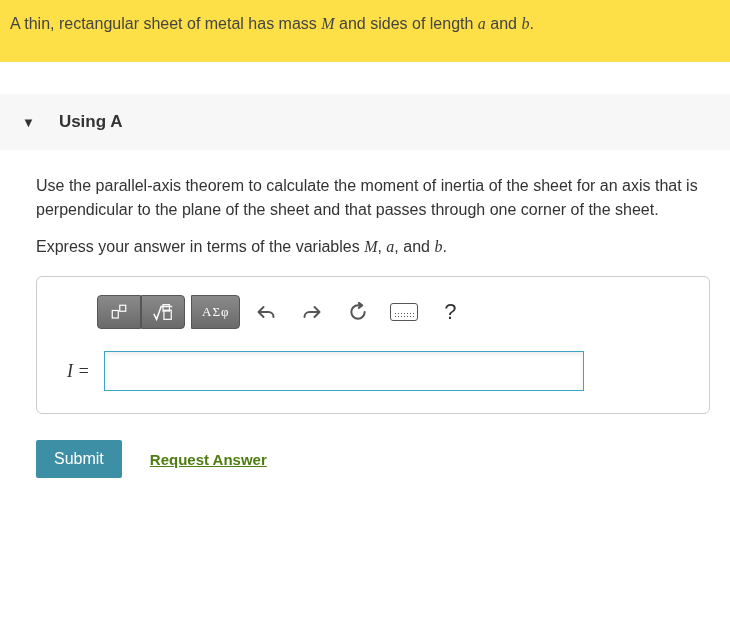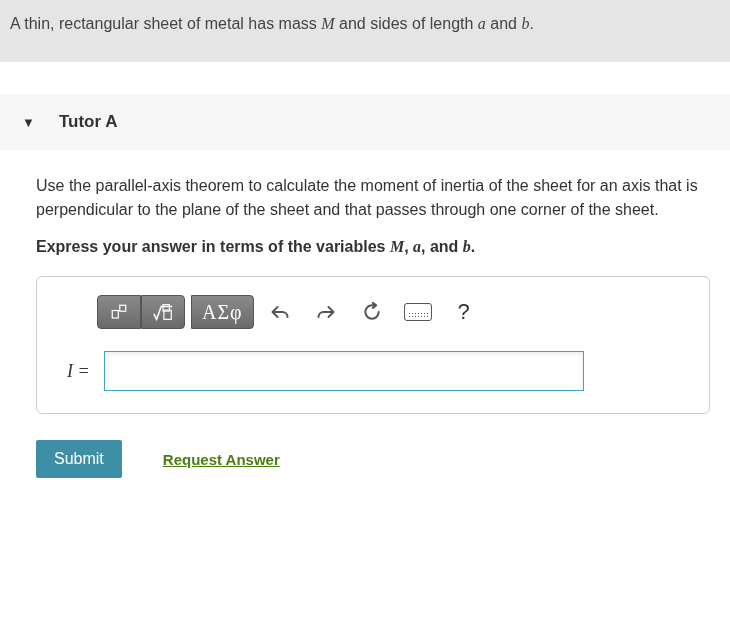--- a/index.html
+++ b/index.html
@@ -4,21 +4,21 @@
 <style>
   * { box-sizing: border-box; margin: 0; padding: 0; }
   body {
     font-family: Arial, Helvetica, sans-serif;
     font-size: 16px;
     color: #333;
     background: #fff;
     width: 730px;
   }
   .intro-block {
-    background: #e5e5e5;
+    background: #fde047;
     padding: 12px 22px 16px 10px;
     line-height: 1.5;
     color: #444;
   }
   .intro-block p { margin-bottom: 10px; }
   .intro-block a {
     color: #007b8f;
     text-decoration: underline;
   }
   .math-var { font-style: italic; font-family: 'Times New Roman', Georgia, serif; }
@@ -41,21 +41,21 @@
   .part-body {
     padding: 24px 20px 20px 36px;
   }
   .question-text {
     font-size: 16px;
     line-height: 1.5;
     color: #333;
     margin-bottom: 16px;
   }
   .express-text {
-    font-weight: bold;
+    font-weight: normal;
     font-size: 16px;
     margin-bottom: 20px;
   }
   .answer-box {
     border: 1px solid #ccc;
     border-radius: 6px;
     padding: 18px 20px 22px 30px;
   }
   .toolbar {
     display: flex;
@@ -74,21 +74,21 @@
     height: 34px;
     min-width: 44px;
     display: flex;
     align-items: center;
     justify-content: center;
     font-size: 14px;
     cursor: pointer;
   }
   .tb-btn:first-child { border-radius: 4px 0 0 4px; }
   .tb-btn:last-child { border-radius: 0 4px 4px 0; }
-  .tb-greek { padding: 0 10px; font-size: 20px; font-family: 'Times New Roman', serif; letter-spacing: 1px;}
+  .tb-greek { padding: 0 10px; font-size: 13px; font-family: 'Times New Roman', serif; letter-spacing: 1px;}
   .tb-plain {
     background: none;
     border: none;
     color: #555;
     height: 34px;
     width: 40px;
     display: flex;
     align-items: center;
     justify-content: center;
     cursor: pointer;
@@ -132,21 +132,21 @@
     border: 1px solid #3fa2c7;
     box-shadow: inset 0 2px 4px rgba(0,0,0,0.08);
     padding: 6px 10px;
     font-size: 16px;
     outline: none;
   }
   .action-row {
     margin-top: 26px;
     display: flex;
     align-items: center;
-    gap: 41px;
+    gap: 28px;
   }
   .submit-btn {
     background: #3d8fa6;
     color: #fff;
     border: none;
     padding: 10px 18px;
     font-size: 16px;
     cursor: pointer;
     border-radius: 2px;
   }
@@ -161,21 +161,21 @@
 <body>
 
 <div class="intro-block">
   <p>
     <span>A thin, rectangular sheet of metal has mass </span><span class="math-var">M</span><span> and sides of length </span><span class="math-var">a</span><span> and </span><span class="math-var">b</span><span>.</span>
   </p>
 </div>
 
 <div class="part-header">
   <span class="tri">▼</span>
-  <span class="title">Tutor A</span>
+  <span class="title">Using A</span>
 </div>
 
 <div class="part-body">
   <p class="question-text">Use the parallel-axis theorem to calculate the moment of inertia of the sheet for an axis that is perpendicular to the plane of the sheet and that passes through one corner of the sheet.</p>
   <p class="express-text">
     <span>Express your answer in terms of the variables </span><span class="math-var">M</span><span>, </span><span class="math-var">a</span><span>, and </span><span class="math-var">b</span><span>.</span>
   </p>
 
   <div class="answer-box">
     <div class="toolbar">

